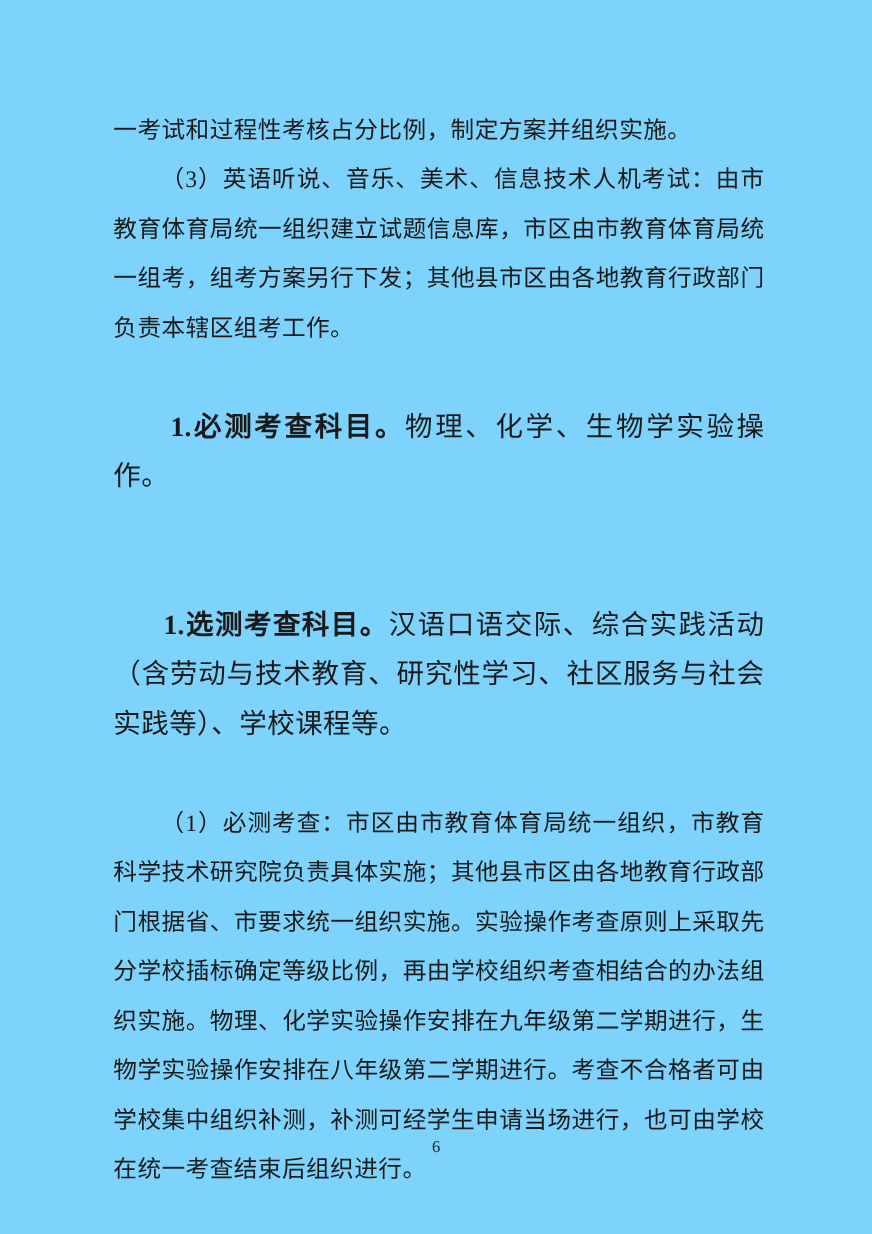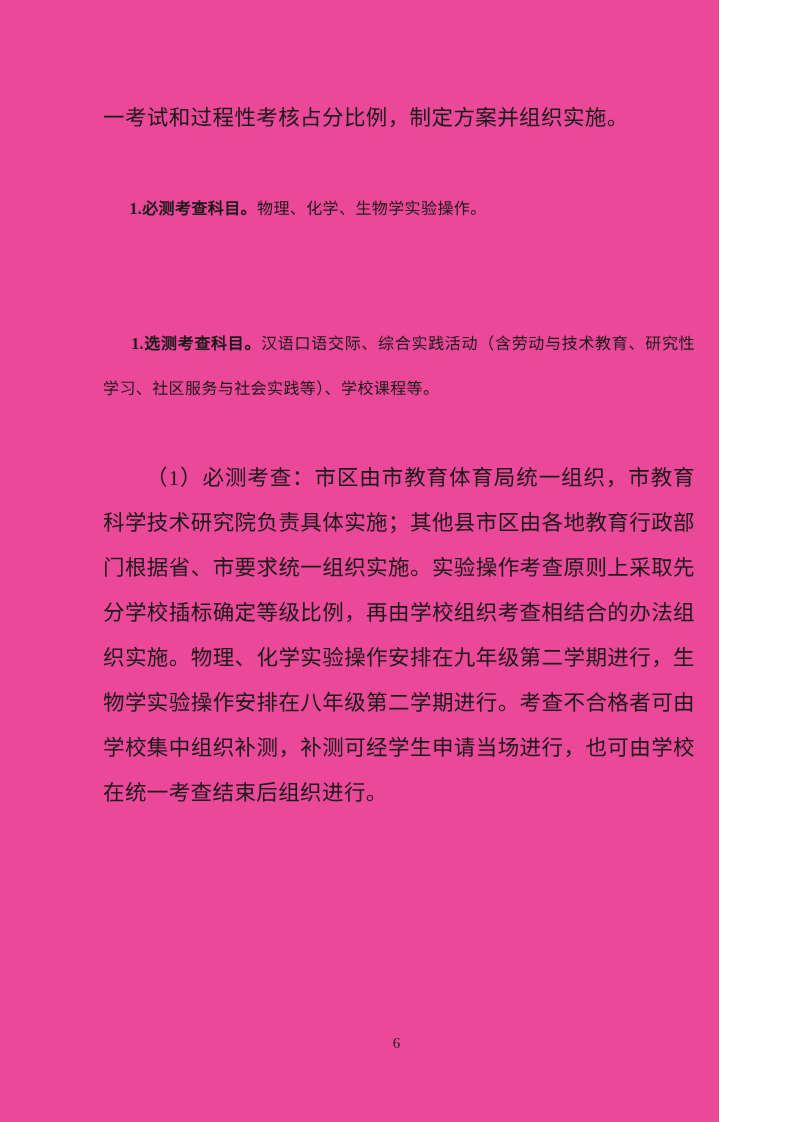--- a/index.html
+++ b/index.html
@@ -12,23 +12,23 @@
     height: 1122px;
     position: relative;
     font-family: "Liberation Serif", "DejaVu Serif", serif;
     color: #1a1a1a;
     overflow: hidden;
   }
   .page {
     position: absolute;
     left: 0;
     top: 0;
-    width: 719px;
+    width: 793px;
     height: 1122px;
-    background: #ec4899;
+    background: #7dd3fc;
   }
   .content {
     position: absolute;
     left: 103px;
     top: 96px;
     width: 592px;
   }
   .para {
     font-size: 21.5px;
     line-height: 45px;
@@ -39,21 +39,21 @@
     white-space: pre-wrap;
     word-break: break-all;
   }
   .para.indent {
     text-indent: 43px;
   }
   .para.bold {
     font-weight: bold;
   }
   .mixed {
-    font-size: 16px;
+    font-size: 25px;
     line-height: 45px;
     letter-spacing: 0.4px;
     text-align: justify;
     text-justify: inter-ideograph;
     margin: 0;
     text-indent: 43px;
     white-space: pre-wrap;
     word-break: break-all;
   }
   .mixed .lead {
@@ -71,20 +71,21 @@
   }
 </style>
 </head>
 <body>
 
 <div class="page">
   <div class="content">
 
     <p class="para">一考试和过程性考核占分比例，制定方案并组织实施。</p>
 
+    <p class="para indent">（3）英语听说、音乐、美术、信息技术人机考试：由市教育体育局统一组织建立试题信息库，市区由市教育体育局统一组考，组考方案另行下发；其他县市区由各地教育行政部门负责本辖区组考工作。</p>
 
 
     <p class="mixed">
       <span class="lead">1.必测考查科目。</span><span>物理、化学、生物学实验操作。</span>
     </p>
 
     <p class="mixed">
       <span class="lead">1.选测考查科目。</span><span>汉语口语交际、综合实践活动（含劳动与技术教育、研究性学习、社区服务与社会实践等）、学校课程等。</span>
     </p>
 

